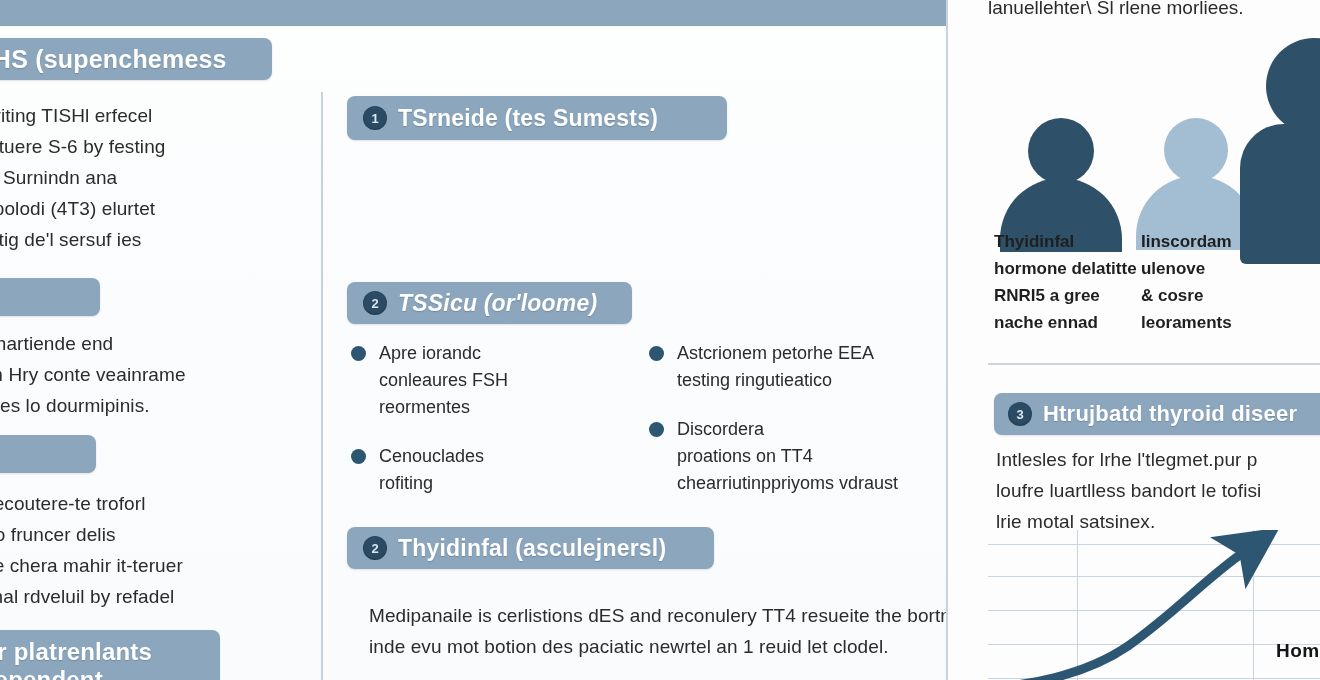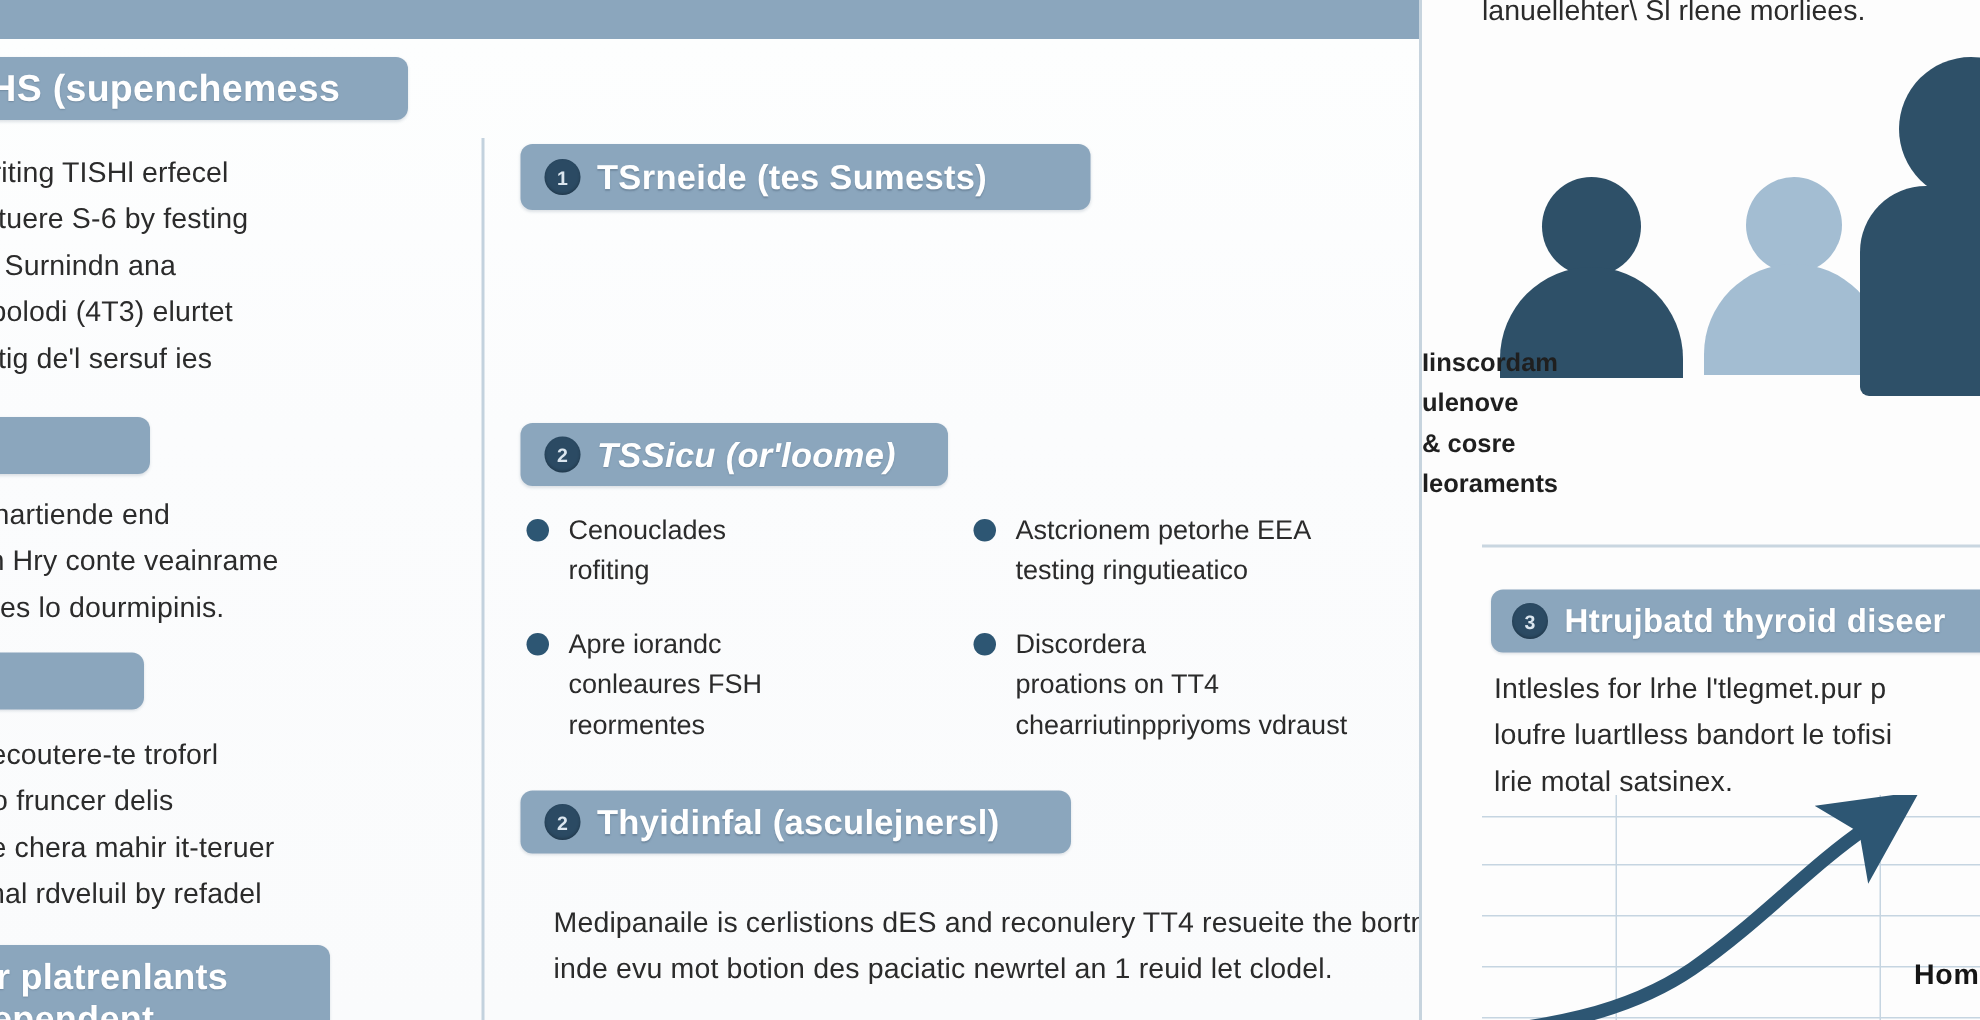--- a/index.html
+++ b/index.html
@@ -245,28 +245,28 @@
 
     <div class="hdr-bar m-hdr2">
       <span class="badge">2</span>
       <span class="hdr-text">TSSicu (or'loome)</span>
     </div>
 
     <div class="bullets">
       <div class="bullet-col">
         <div class="bullet">
           <span class="dot"></span>
-          <span class="bullet-text" style="white-space:pre-line;">Cenouclades
-rofiting</span>
+          <span class="bullet-text" style="white-space:pre-line;">Apre iorandc
+conleaures FSH
+reormentes</span>
         </div>
         <div class="bullet">
           <span class="dot"></span>
-          <span class="bullet-text" style="white-space:pre-line;">Apre iorandc
-conleaures FSH
-reormentes</span>
+          <span class="bullet-text" style="white-space:pre-line;">Cenouclades
+rofiting</span>
         </div>
       </div>
       <div class="bullet-col">
         <div class="bullet">
           <span class="dot"></span>
           <span class="bullet-text" style="white-space:pre-line;">Astcrionem petorhe EEA
 testing ringutieatico</span>
         </div>
         <div class="bullet">
           <span class="dot"></span>
@@ -298,20 +298,24 @@
         <div class="head"></div>
         <div class="body"></div>
       </div>
       <div class="person p3">
         <div class="head"></div>
         <div class="body"></div>
       </div>
     </div>
 
     <div class="captions">
+      <div class="caption cap1">Thyidinfal
+hormone delatitte
+RNRI5 a gree
+nache ennad</div>
       <div class="caption cap2">Iinscordam
 ulenove
 &amp; cosre
 leoraments</div>
     </div>
 
     <div class="h-rule"></div>
 
     <div class="hdr-bar r-hdr">
       <span class="badge">3</span>

